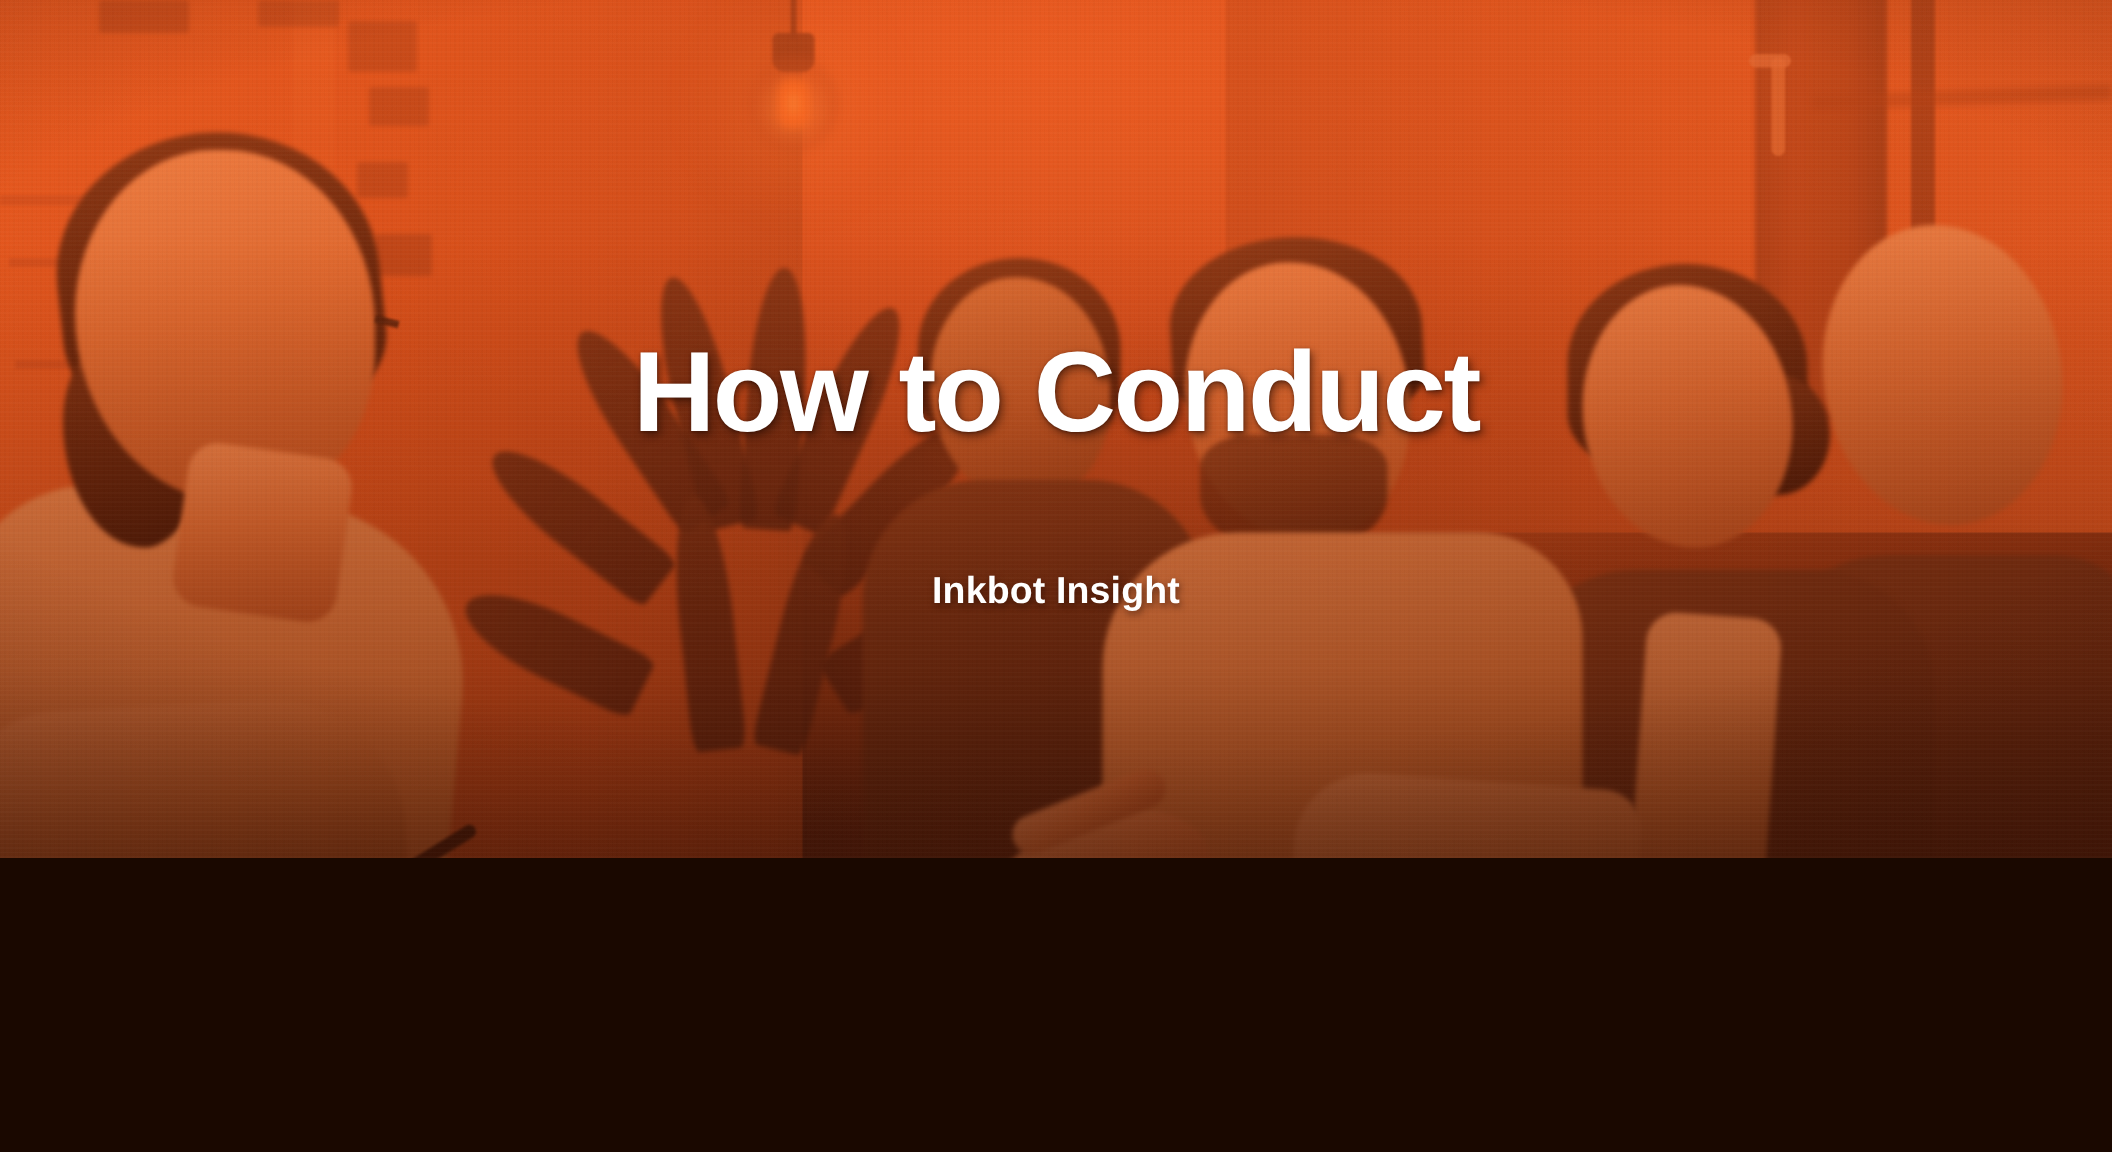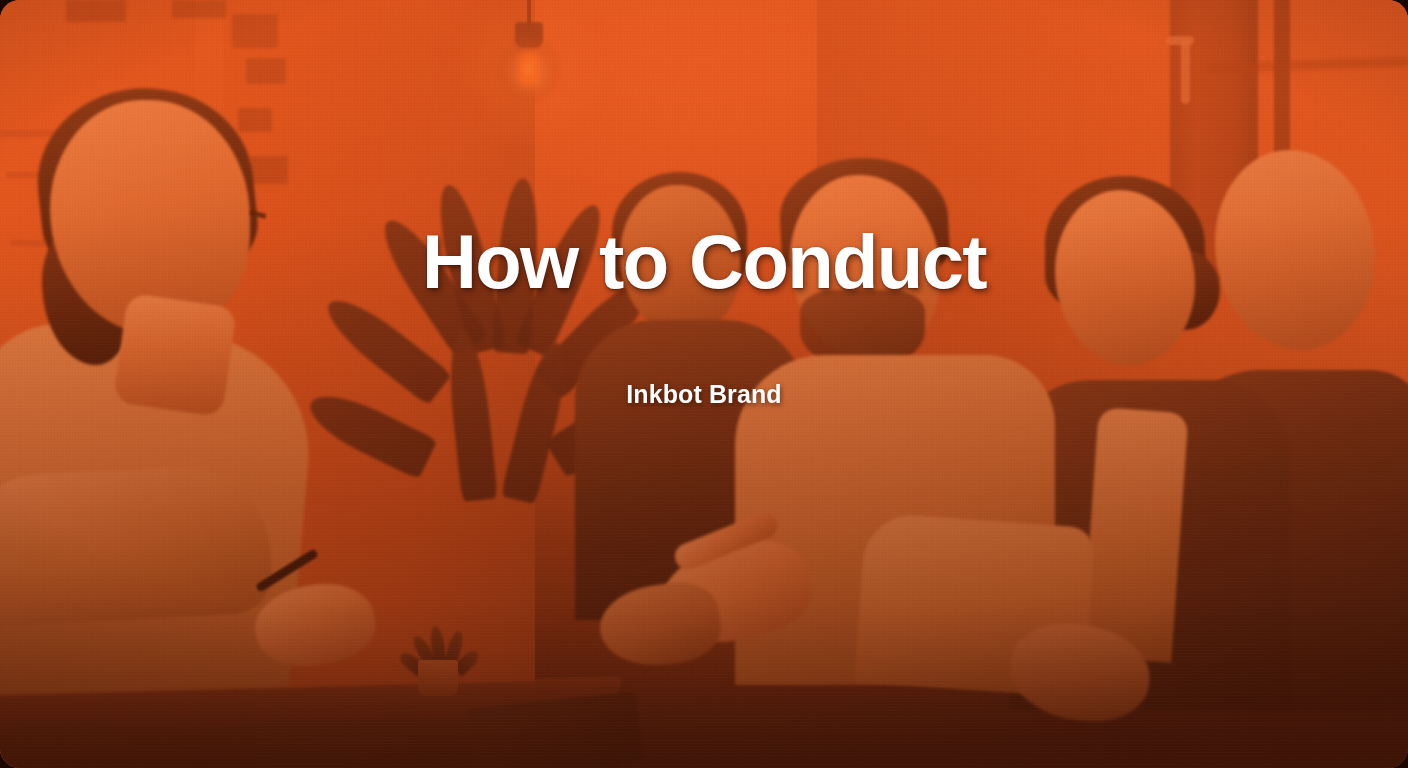--- a/index.html
+++ b/index.html
@@ -1,24 +1,23 @@
 <!DOCTYPE html>
 <html><head>
 <meta charset="utf-8">
 <style>
   * { margin:0; padding:0; box-sizing:border-box; }
   html,body { background:#1a0800; }
 
   .canvas{
     position:relative;
-    width:1408px; height:768px;
+    width:1408px; height:572px;
     overflow:hidden;
     font-family:"Liberation Sans", sans-serif;
     background:#14532d;
-    border-radius:20px;
   }
 
   
   .photo{ position:absolute; inset:0; overflow:hidden; }
 
   
   .room{
     position:absolute; inset:0;
     background:
       radial-gradient(115% 90% at 50% 8%,  #E9591F 0%, #D44C1A 32%, #B13F14 58%, #7A2A0C 82%, #4A1809 100%),
@@ -365,16 +364,16 @@
     <div class="tint"></div>
     <div class="grade"></div>
     <div class="vig"></div>
     <div class="grain"></div>
   </div>
 
   <div class="overlay">
     <h1 class="headline">
       <span>How to Conduct</span>
     </h1>
-    <div class="subtitle">Inkbot Brand</div>
+    <div class="subtitle">Inkbot Insight</div>
   </div>
 
 </div>
 
 </body></html>

